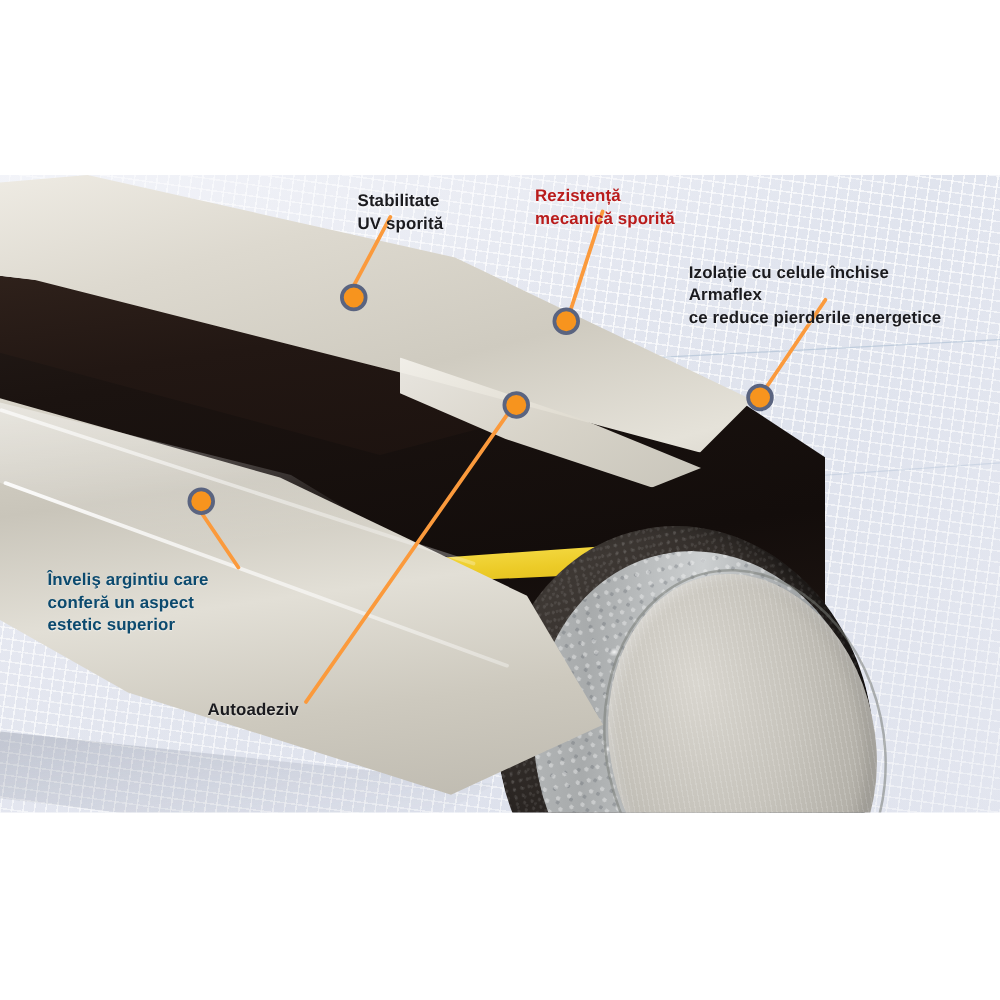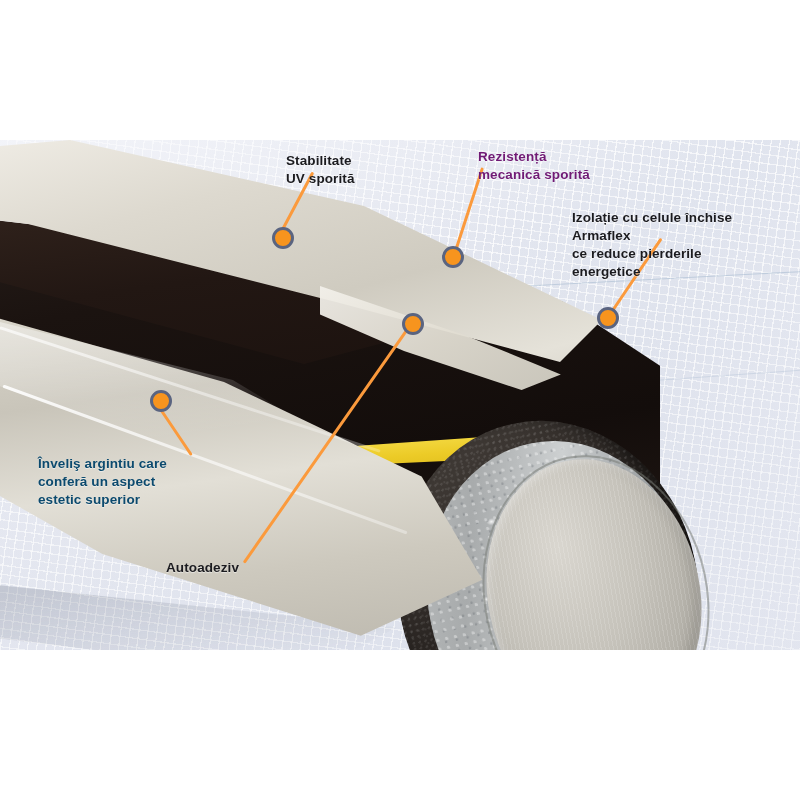--- a/index.html
+++ b/index.html
@@ -192,25 +192,25 @@
     <div class="lip" style="left:-10px;top:248px;width:400px;transform:rotate(18deg);opacity:.75;"></div>
   </div>
 
   <div id="callout-layer">
       <div class="leader" style="left: 282px; top: 229px; width: 66px; background: rgb(251, 154, 60); transform: rotate(-62deg);"></div>
       <div class="dot" style="left: 272px; top: 227px; background: rgb(247, 148, 30); border-color: rgb(90, 100, 128);"></div>
       <div class="callout-text" style="left: 286px; top: 152px; color: rgb(27, 27, 31);">Stabilitate
 UV sporită</div>
       <div class="leader" style="left: 456px; top: 248px; width: 86px; background: rgb(251, 154, 60); transform: rotate(-72deg);"></div>
       <div class="dot" style="left: 442px; top: 246px; background: rgb(247, 148, 30); border-color: rgb(90, 100, 128);"></div>
-      <div class="callout-text" style="left: 478px; top: 148px; color: #701a75;">Rezistență
+      <div class="callout-text" style="left: 428px; top: 148px; color: #b91c1c;">Rezistență
 mecanică sporită</div>
       <div class="leader" style="left: 612px; top: 310px; width: 88px; background: rgb(251, 154, 60); transform: rotate(-56deg);"></div>
       <div class="dot" style="left: 597px; top: 307px; background: rgb(247, 148, 30); border-color: rgb(90, 100, 128);"></div>
-      <div class="callout-text" style="left: 551px; top: 209px; color: rgb(27, 27, 31); margin-left: 21px;">Izolație cu celule închise Armaflex
+      <div class="callout-text" style="left: 551px; top: 209px; color: rgb(27, 27, 31);">Izolație cu celule închise Armaflex
 ce reduce pierderile energetice</div>
       <div class="leader" style="left: 158px; top: 404px; width: 60px; background: rgb(251, 154, 60); transform: rotate(56deg);"></div>
       <div class="dot" style="left: 150px; top: 390px; background: rgb(247, 148, 30); border-color: rgb(90, 100, 128);"></div>
       <div class="callout-text" style="left: 38px; top: 455px; color: #0c4a6e;">Înveliş argintiu care
 conferă un aspect
 estetic superior</div>
       <div class="leader" style="left: 408px; top: 327px; width: 286px; background: rgb(251, 154, 60); transform: rotate(125deg);"></div>
       <div class="dot" style="left: 402px; top: 313px; background: rgb(247, 148, 30); border-color: rgb(90, 100, 128);"></div>
       <div class="callout-text" style="left: 166px; top: 559px; color: rgb(27, 27, 31);">Autoadeziv</div>
     </div>

